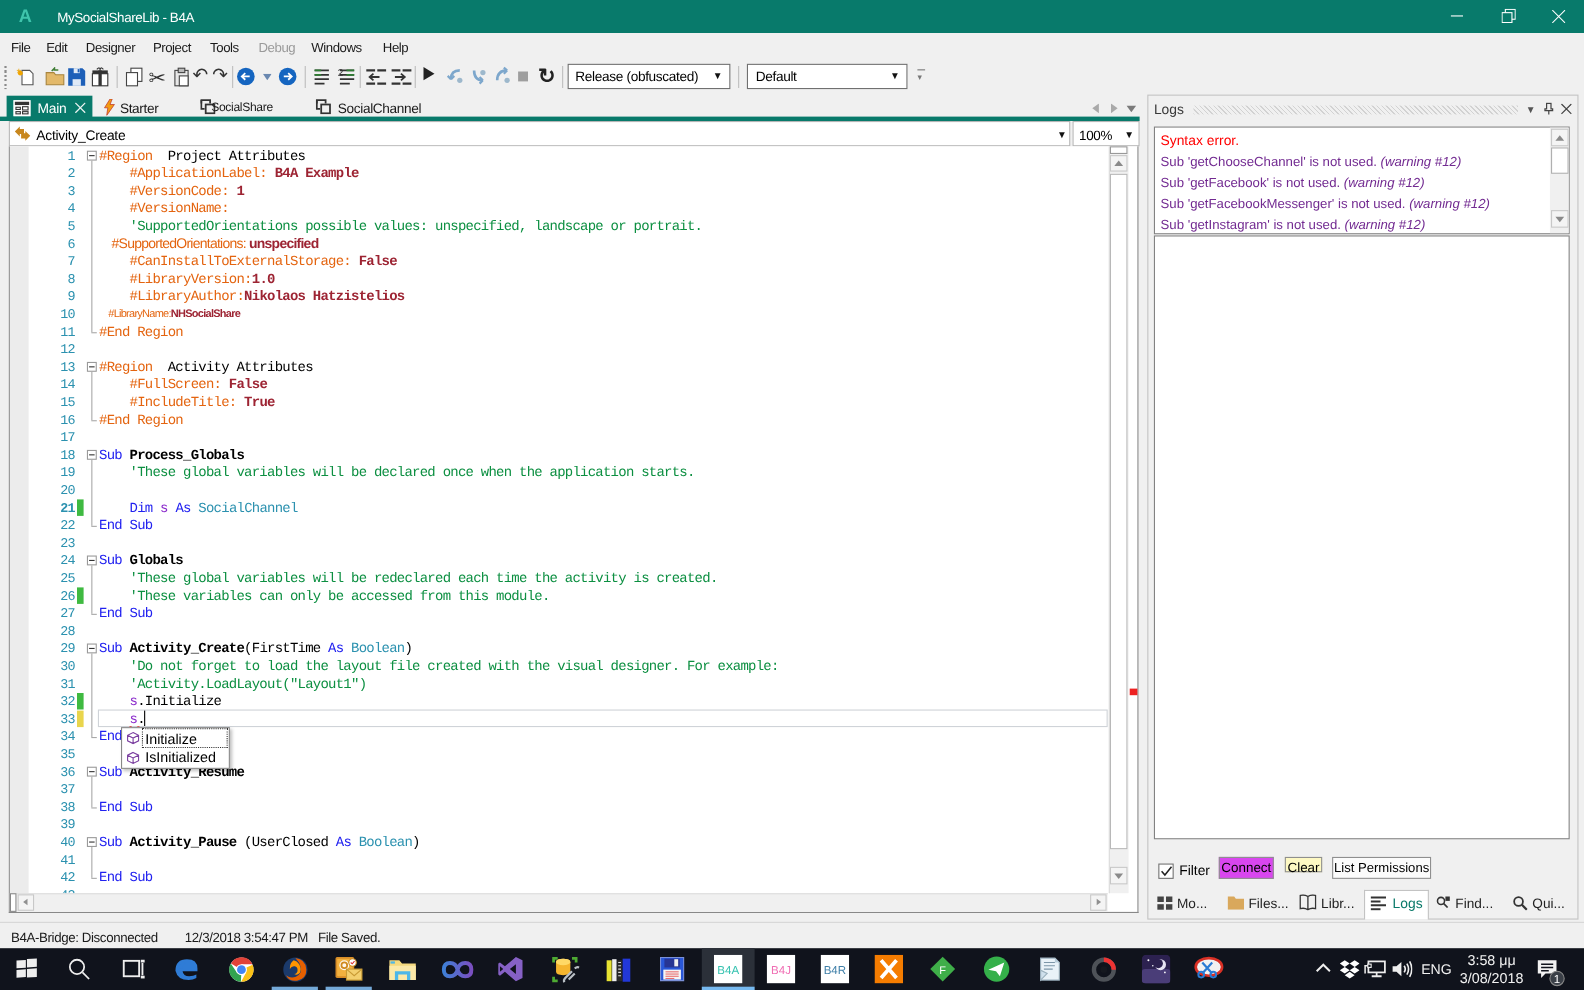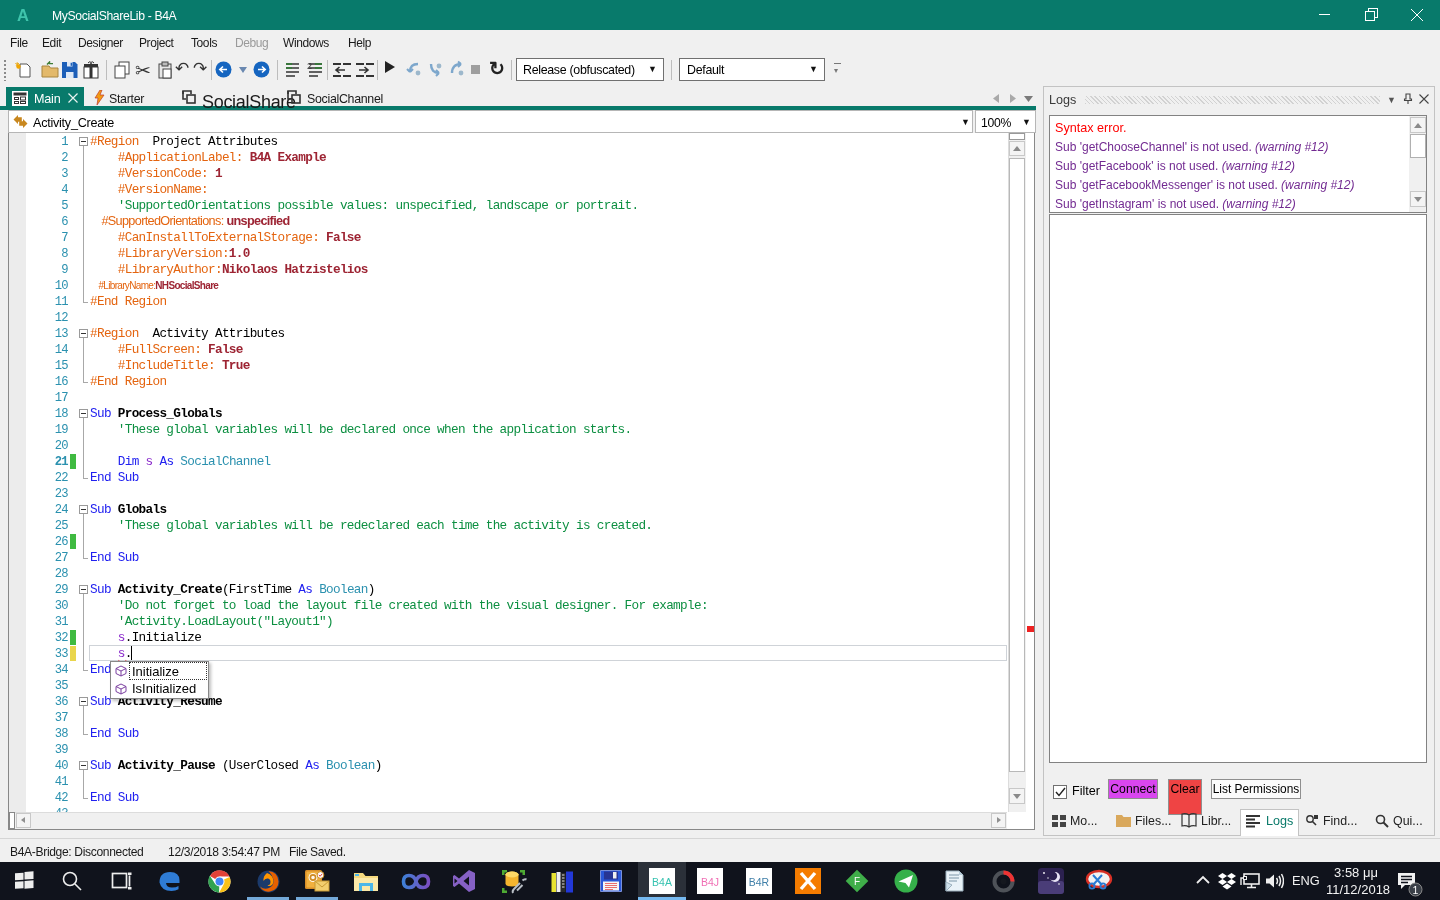--- a/index.html
+++ b/index.html
@@ -153,21 +153,21 @@
 </svg>
 <svg class="abs" style="left:94px;top:90px;" width="11" height="15" viewBox="0 0 11 15">
  <path d="M6 0 L1 8 h3 L3 15 L10 5 h-4 L8 0 z" fill="#f39c12" stroke="#c0392b" stroke-width="0.7"></path>
 </svg>
 <div class="abs" style="left:109px;top:92px;font-size:12.4px;letter-spacing:-0.3px;color:#1a1a1a;">Starter</div>
 <svg class="abs" style="left:182px;top:90px;" width="14" height="14" viewBox="0 0 14 14">
  <path d="M1 4 v-3 h8 v3" fill="none" stroke="#333" stroke-width="1.6"></path>
  <path d="M1 1 v8 h3" fill="none" stroke="#333" stroke-width="1.6"></path>
  <rect x="5" y="5" width="8" height="8" fill="none" stroke="#333" stroke-width="1.6"></rect>
 </svg>
-    <div class="abs" style="left:202px;top:92px;font-size:18px;letter-spacing:-0.3px;color:#1a1a1a;text-align:center;">SocialShare</div>
+    <div class="abs" style="left:192px;top:92px;font-size:11px;letter-spacing:-0.3px;color:#1a1a1a;text-align:center;">SocialShare</div>
     <svg class="abs" style="left:287px;top:90px;" width="14" height="14" viewBox="0 0 14 14">
  <path d="M1 4 v-3 h8 v3" fill="none" stroke="#333" stroke-width="1.6"></path>
  <path d="M1 1 v8 h3" fill="none" stroke="#333" stroke-width="1.6"></path>
  <rect x="5" y="5" width="8" height="8" fill="none" stroke="#333" stroke-width="1.6"></rect>
 </svg>
     <div class="abs" style="left:307px;top:92px;font-size:12.4px;letter-spacing:-0.3px;color:#1a1a1a;">SocialChannel</div>
 <svg class="abs" style="left:992px;top:94px;" width="8" height="9" viewBox="0 0 8 9">
       <path d="M7 0 L1 4.5 L7 9 Z" fill="#a9a9a9"></path>
     </svg>
 <svg class="abs" style="left:1009px;top:94px;" width="8" height="9" viewBox="0 0 8 9">
@@ -280,20 +280,21 @@
     <div class="abs" style="left:90px;top:326px;height:16px;line-height:15px;font-family:'Liberation Mono',monospace;font-size:12.7px;letter-spacing:-0.672px;white-space:nowrap;color:#000;"><span class="o">#Region</span>&nbsp;&nbsp;Activity&nbsp;Attributes</div>
     <div class="abs" style="left:90px;top:342px;height:16px;line-height:15px;font-family:'Liberation Mono',monospace;font-size:12.7px;letter-spacing:-0.672px;white-space:nowrap;color:#000;">&nbsp;&nbsp;&nbsp;&nbsp;<span class="o">#FullScreen:</span>&nbsp;<span class="v">False</span></div>
     <div class="abs" style="left:90px;top:358px;height:16px;line-height:15px;font-family:'Liberation Mono',monospace;font-size:12.7px;letter-spacing:-0.672px;white-space:nowrap;color:#000;">&nbsp;&nbsp;&nbsp;&nbsp;<span class="o">#IncludeTitle:</span>&nbsp;<span class="v">True</span></div>
     <div class="abs" style="left:90px;top:374px;height:16px;line-height:15px;font-family:'Liberation Mono',monospace;font-size:12.7px;letter-spacing:-0.672px;white-space:nowrap;color:#000;"><span class="o">#End&nbsp;Region</span></div>
     <div class="abs" style="left:90px;top:406px;height:16px;line-height:15px;font-family:'Liberation Mono',monospace;font-size:12.7px;letter-spacing:-0.672px;white-space:nowrap;color:#000;"><span class="k">Sub</span>&nbsp;<span class="bb">Process_Globals</span></div>
     <div class="abs" style="left:90px;top:422px;height:16px;line-height:15px;font-family:'Liberation Mono',monospace;font-size:12.7px;letter-spacing:-0.672px;white-space:nowrap;color:#000;">&nbsp;&nbsp;&nbsp;&nbsp;<span class="c">'These&nbsp;global&nbsp;variables&nbsp;will&nbsp;be&nbsp;declared&nbsp;once&nbsp;when&nbsp;the&nbsp;application&nbsp;starts.</span></div>
     <div class="abs" style="left:90px;top:454px;height:16px;line-height:15px;font-family:'Liberation Mono',monospace;font-size:12.7px;letter-spacing:-0.672px;white-space:nowrap;color:#000;">&nbsp;&nbsp;&nbsp;&nbsp;<span class="k">Dim</span>&nbsp;<span class="p">s</span>&nbsp;<span class="k">As</span>&nbsp;<span class="t">SocialChannel</span></div>
     <div class="abs" style="left:90px;top:470px;height:16px;line-height:15px;font-family:'Liberation Mono',monospace;font-size:12.7px;letter-spacing:-0.672px;white-space:nowrap;color:#000;"><span class="k">End&nbsp;Sub</span></div>
     <div class="abs" style="left:90px;top:502px;height:16px;line-height:15px;font-family:'Liberation Mono',monospace;font-size:12.7px;letter-spacing:-0.672px;white-space:nowrap;color:#000;"><span class="k">Sub</span>&nbsp;<span class="bb">Globals</span></div>
     <div class="abs" style="left:90px;top:518px;height:16px;line-height:15px;font-family:'Liberation Mono',monospace;font-size:12.7px;letter-spacing:-0.672px;white-space:nowrap;color:#000;">&nbsp;&nbsp;&nbsp;&nbsp;<span class="c">'These&nbsp;global&nbsp;variables&nbsp;will&nbsp;be&nbsp;redeclared&nbsp;each&nbsp;time&nbsp;the&nbsp;activity&nbsp;is&nbsp;created.</span></div>
+    <div class="abs" style="left:90px;top:534px;height:16px;line-height:15px;font-family:'Liberation Mono',monospace;font-size:12.7px;letter-spacing:-0.672px;white-space:nowrap;color:#000;">&nbsp;&nbsp;&nbsp;&nbsp;<span class="c">'These&nbsp;variables&nbsp;can&nbsp;only&nbsp;be&nbsp;accessed&nbsp;from&nbsp;this&nbsp;module.</span></div>
     <div class="abs" style="left:90px;top:550px;height:16px;line-height:15px;font-family:'Liberation Mono',monospace;font-size:12.7px;letter-spacing:-0.672px;white-space:nowrap;color:#000;"><span class="k">End&nbsp;Sub</span></div>
     <div class="abs" style="left:90px;top:582px;height:16px;line-height:15px;font-family:'Liberation Mono',monospace;font-size:12.7px;letter-spacing:-0.672px;white-space:nowrap;color:#000;"><span class="k">Sub</span>&nbsp;<span class="bb">Activity_Create</span>(FirstTime&nbsp;<span class="k">As</span>&nbsp;<span class="t">Boolean</span>)</div>
     <div class="abs" style="left:90px;top:598px;height:16px;line-height:15px;font-family:'Liberation Mono',monospace;font-size:12.7px;letter-spacing:-0.672px;white-space:nowrap;color:#000;">&nbsp;&nbsp;&nbsp;&nbsp;<span class="c">'Do&nbsp;not&nbsp;forget&nbsp;to&nbsp;load&nbsp;the&nbsp;layout&nbsp;file&nbsp;created&nbsp;with&nbsp;the&nbsp;visual&nbsp;designer.&nbsp;For&nbsp;example:</span></div>
     <div class="abs" style="left:90px;top:614px;height:16px;line-height:15px;font-family:'Liberation Mono',monospace;font-size:12.7px;letter-spacing:-0.672px;white-space:nowrap;color:#000;">&nbsp;&nbsp;&nbsp;&nbsp;<span class="c">'Activity.LoadLayout("Layout1")</span></div>
     <div class="abs" style="left:90px;top:630px;height:16px;line-height:15px;font-family:'Liberation Mono',monospace;font-size:12.7px;letter-spacing:-0.672px;white-space:nowrap;color:#000;">&nbsp;&nbsp;&nbsp;&nbsp;<span class="p">s</span>.Initialize</div>
     <div class="abs" style="left:90px;top:646px;height:16px;line-height:15px;font-family:'Liberation Mono',monospace;font-size:12.7px;letter-spacing:-0.672px;white-space:nowrap;color:#000;">&nbsp;&nbsp;&nbsp;&nbsp;<span class="p">s</span>.</div>
     <div class="abs" style="left:90px;top:662px;height:16px;line-height:15px;font-family:'Liberation Mono',monospace;font-size:12.7px;letter-spacing:-0.672px;white-space:nowrap;color:#000;"><span class="k">End&nbsp;Sub</span></div>
     <div class="abs" style="left:90px;top:694px;height:16px;line-height:15px;font-family:'Liberation Mono',monospace;font-size:12.7px;letter-spacing:-0.672px;white-space:nowrap;color:#000;"><span class="k">Sub</span>&nbsp;<span class="bb">Activity_Resume</span></div>
     <div class="abs" style="left:90px;top:726px;height:16px;line-height:15px;font-family:'Liberation Mono',monospace;font-size:12.7px;letter-spacing:-0.672px;white-space:nowrap;color:#000;"><span class="k">End&nbsp;Sub</span></div>
     <div class="abs" style="left:90px;top:758px;height:16px;line-height:15px;font-family:'Liberation Mono',monospace;font-size:12.7px;letter-spacing:-0.672px;white-space:nowrap;color:#000;"><span class="k">Sub</span>&nbsp;<span class="bb">Activity_Pause</span>&nbsp;(UserClosed&nbsp;<span class="k">As</span>&nbsp;<span class="t">Boolean</span>)</div>
@@ -352,21 +353,21 @@
 <div class="abs" style="left:1410px;top:191px;width:16px;height:16px;background:#f4f4f4;border:1px solid #c8c8c8;"></div>
 <div class="abs" style="left:1414px;top:197px;width:0;height:0;border-left:4px solid transparent;border-right:4px solid transparent;border-top:5px solid #8a8a8a;"></div>
 <div class="abs" style="left:1049px;top:214px;width:378px;height:549px;background:#fff;border:1px solid #828282;"></div>
 
 <div class="abs" style="left:1053px;top:785px;width:14px;height:14px;background:#fff;border:1px solid #707070;"></div>
 <svg class="abs" style="left:1055px;top:787px;" width="11" height="11" viewBox="0 0 11 11">
  <path d="M1 5 l3 3.5 L10 1" fill="none" stroke="#222" stroke-width="1.4"></path>
 </svg>
 <div class="abs" style="left:1072px;top:784px;font-size:12.6px;color:#000;">Filter</div>
 <div class="abs" style="left:1108px;top:779px;width:50px;height:20px;background:#d946ef;border:1px solid #8f8f8f;font-size:12.2px;color:#000;text-align:center;line-height:18px;white-space:nowrap;">Connect</div>
-<div class="abs" style="left:1168px;top:779px;width:34px;height:36px;background:#ef4444;border:1px solid #8f8f8f;font-size:12.2px;color:#000;text-align:center;line-height:18px;white-space:nowrap;">Clear</div>
+<div class="abs" style="left:1168px;top:779px;width:34px;height:14px;background:#fef9c3;border:1px solid #8f8f8f;font-size:12.2px;color:#000;text-align:center;line-height:18px;white-space:nowrap;">Clear</div>
 <div class="abs" style="left:1211px;top:779px;width:90px;height:20px;background:#fbfbfb;border:1px solid #8f8f8f;font-size:11.9px;color:#000;text-align:center;line-height:18px;white-space:nowrap;">List Permissions</div>
 
 <div class="abs" style="left:1240px;top:809px;width:59px;height:27px;background:#fff;border:1px solid #c3c3c3;border-bottom:none;"></div>
 <svg class="abs" style="left:1052px;top:814px;" width="14" height="14" viewBox="0 0 14 14">
  <rect x="0" y="1" width="6" height="5" fill="#444"></rect>
       <rect x="8" y="1" width="6" height="5" fill="#444"></rect>
  <rect x="0" y="8" width="6" height="5" fill="#444"></rect>
       <rect x="8" y="8" width="6" height="5" fill="#444"></rect>
 </svg>
 <div class="abs" style="left:1070px;top:814px;font-size:12.4px;color:#222;">Mo...</div>
@@ -556,19 +557,19 @@
         <path d="M11.5 12 v3 M7 15.5 h9" stroke="#eee" stroke-width="1.6"></path>
         <path d="M1 13 V6 h4" fill="none" stroke="#eee" stroke-width="1.4"></path>
         <rect x="3.5" y="4.5" width="3" height="3" fill="#10131c" stroke="#eee"></rect>
       </svg></div>
     <div class="abs" style="left:1264px;top:872px;width:20px;height:18px;"><svg width="20" height="18" viewBox="0 0 20 18">
         <path d="M2 6.5 h3.5 L10 2.5 v13 L5.5 11.5 H2 Z" fill="#eee"></path>
         <path d="M12.5 6 q2 3 0 6 M15 4 q3 5 0 10 M17.5 2 q4 7 0 14" stroke="#eee" stroke-width="1.5" fill="none"></path>
       </svg></div>
     <div class="abs" style="left:1292px;top:873px;font-size:12.8px;color:#f2f2f2;">ENG</div>
     <div class="abs" style="left:1330px;top:865px;width:52px;text-align:center;font-size:13px;color:#f2f2f2;">3:58 μμ</div>
-    <div class="abs" style="left:1326px;top:882px;width:60px;text-align:center;font-size:13px;color:#f2f2f2;">11/12/2018</div>
+    <div class="abs" style="left:1326px;top:882px;width:60px;text-align:center;font-size:13px;color:#f2f2f2;">3/08/2018</div>
     <svg class="abs" style="left:1396px;top:871px;" width="28" height="28" viewBox="0 0 28 28">
 <path d="M2 2 h17 v12 h-10 l-4 4 v-4 h-3 z" fill="#f2f2f2"></path>
 <path d="M5 5.5 h11 M5 8.5 h11 M5 11.5 h7" stroke="#10131c" stroke-width="1.4"></path>
 <circle cx="19.5" cy="18.5" r="6.5" fill="#3a3f47" stroke="#888"></circle>
 <text x="19.5" y="22.5" font-size="10.5" fill="#fff" text-anchor="middle" font-family="Liberation Sans">1</text>
     </svg>
   </div>
 </body></html>

